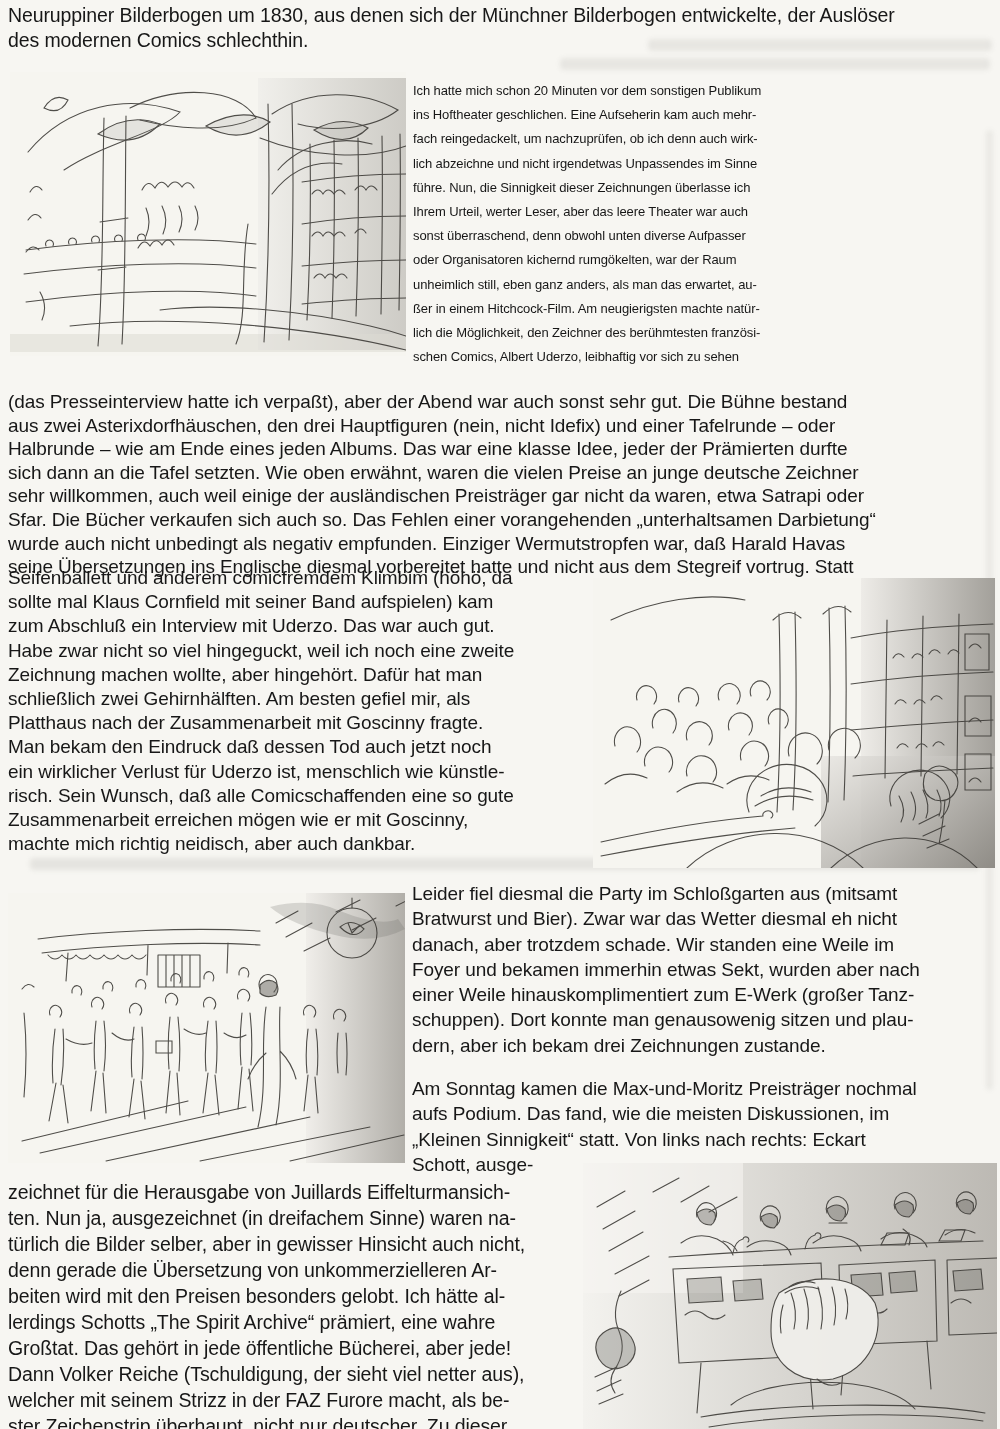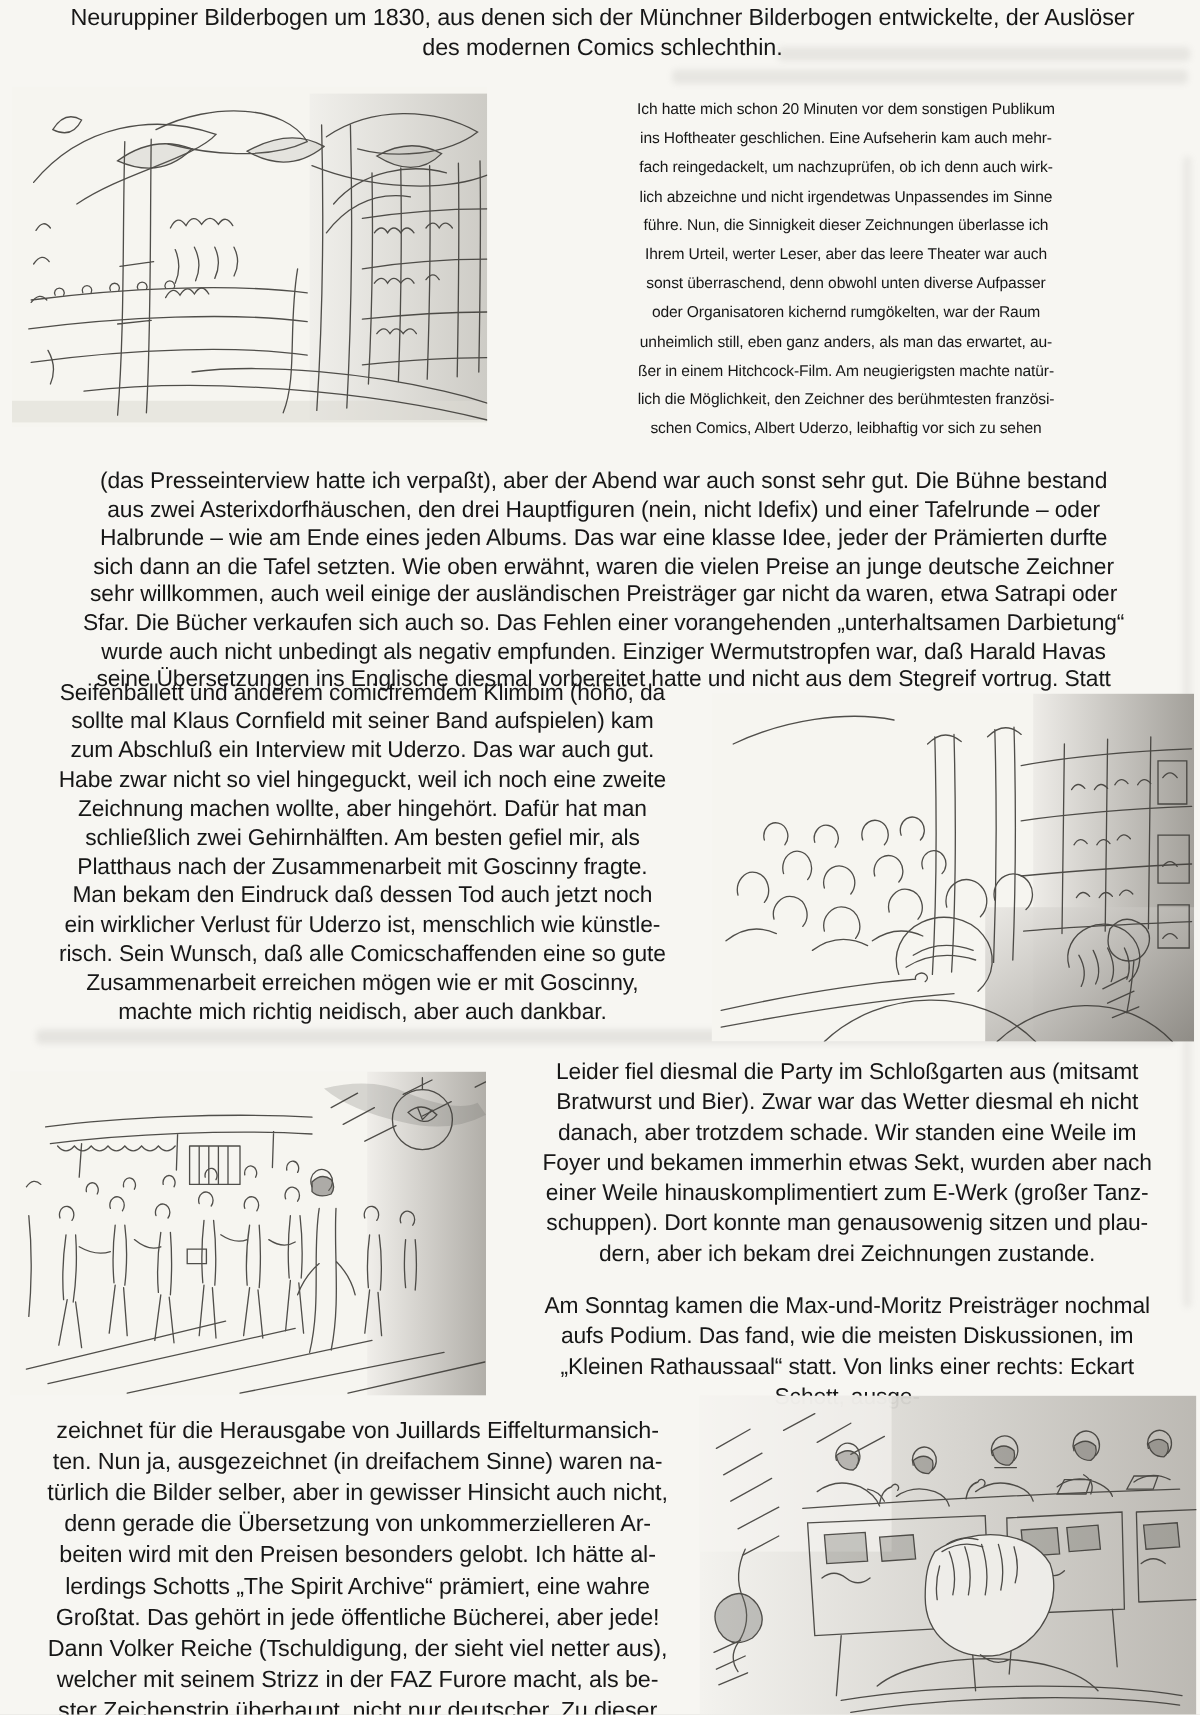--- a/index.html
+++ b/index.html
@@ -7,21 +7,20 @@
     background:#d8d6d2;
     font-family:"Liberation Sans","DejaVu Sans",sans-serif;
   }
   #page{
     position:relative;
     width:1000px;height:1429px;
     margin:0 auto;
     background:#f7f6f2;
     overflow:hidden;
     color:#161616;
-    text-align:center;
   }
   .tblock{
     position:absolute;
     white-space:pre-line;
     letter-spacing:-0.1px;
     color:#171717;
   }
   .intro   {left:8px;   top:3px;    width:988px; font-size:19.5px; line-height:25px;}
   .col-a   {left:413px; top:79px;   width:584px; font-size:13px;   line-height:24.2px;}
   .full-b  {left:8px;   top:390px;  width:990px; font-size:19px;   line-height:23.6px;}
@@ -94,21 +93,21 @@
 Zeichnung machen wollte, aber hingehört. Dafür hat man
 schließlich zwei Gehirnhälften. Am besten gefiel mir, als
 Platthaus nach der Zusammenarbeit mit Goscinny fragte.
 Man bekam den Eindruck daß dessen Tod auch jetzt noch
 ein wirklicher Verlust für Uderzo ist, menschlich wie künstle-
 risch. Sein Wunsch, daß alle Comicschaffenden eine so gute
 Zusammenarbeit erreichen mögen wie er mit Goscinny,
 machte mich richtig neidisch, aber auch dankbar.</div>
   <div class="tblock col-e">Am Sonntag kamen die Max-und-Moritz Preisträger nochmal
 aufs Podium. Das fand, wie die meisten Diskussionen, im
-„Kleinen Rathaussaal“ statt. Von links einer rechts: Eckart
+„Kleinen Sinnigkeit“ statt. Von links nach rechts: Eckart
 Schott, ausge-</div>
   <div class="tblock left-f">zeichnet für die Herausgabe von Juillards Eiffelturmansich-
 ten. Nun ja, ausgezeichnet (in dreifachem Sinne) waren na-
 türlich die Bilder selber, aber in gewisser Hinsicht auch nicht,
 denn gerade die Übersetzung von unkommerzielleren Ar-
 beiten wird mit den Preisen besonders gelobt. Ich hätte al-
 lerdings Schotts „The Spirit Archive“ prämiert, eine wahre
 Großtat. Das gehört in jede öffentliche Bücherei, aber jede!
 Dann Volker Reiche (Tschuldigung, der sieht viel netter aus),
 welcher mit seinem Strizz in der FAZ Furore macht, als be-

